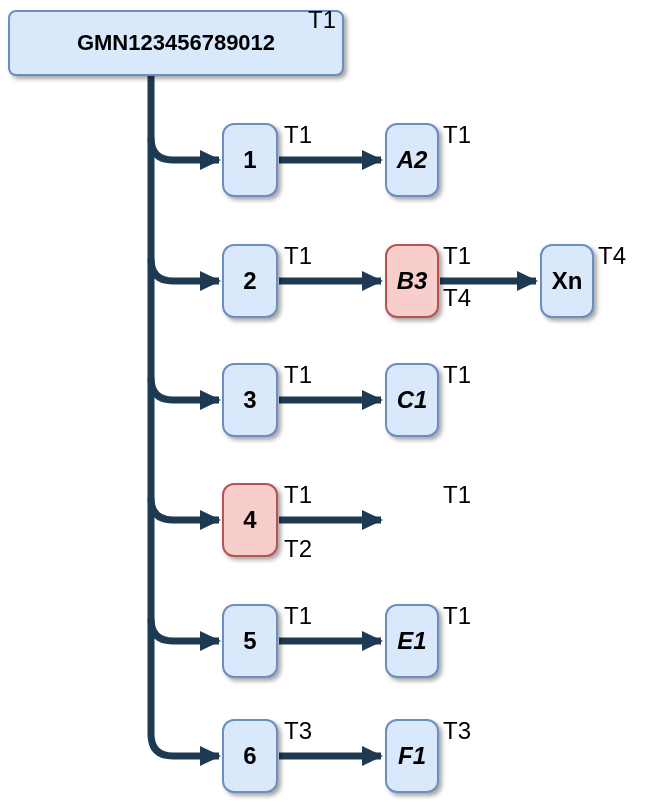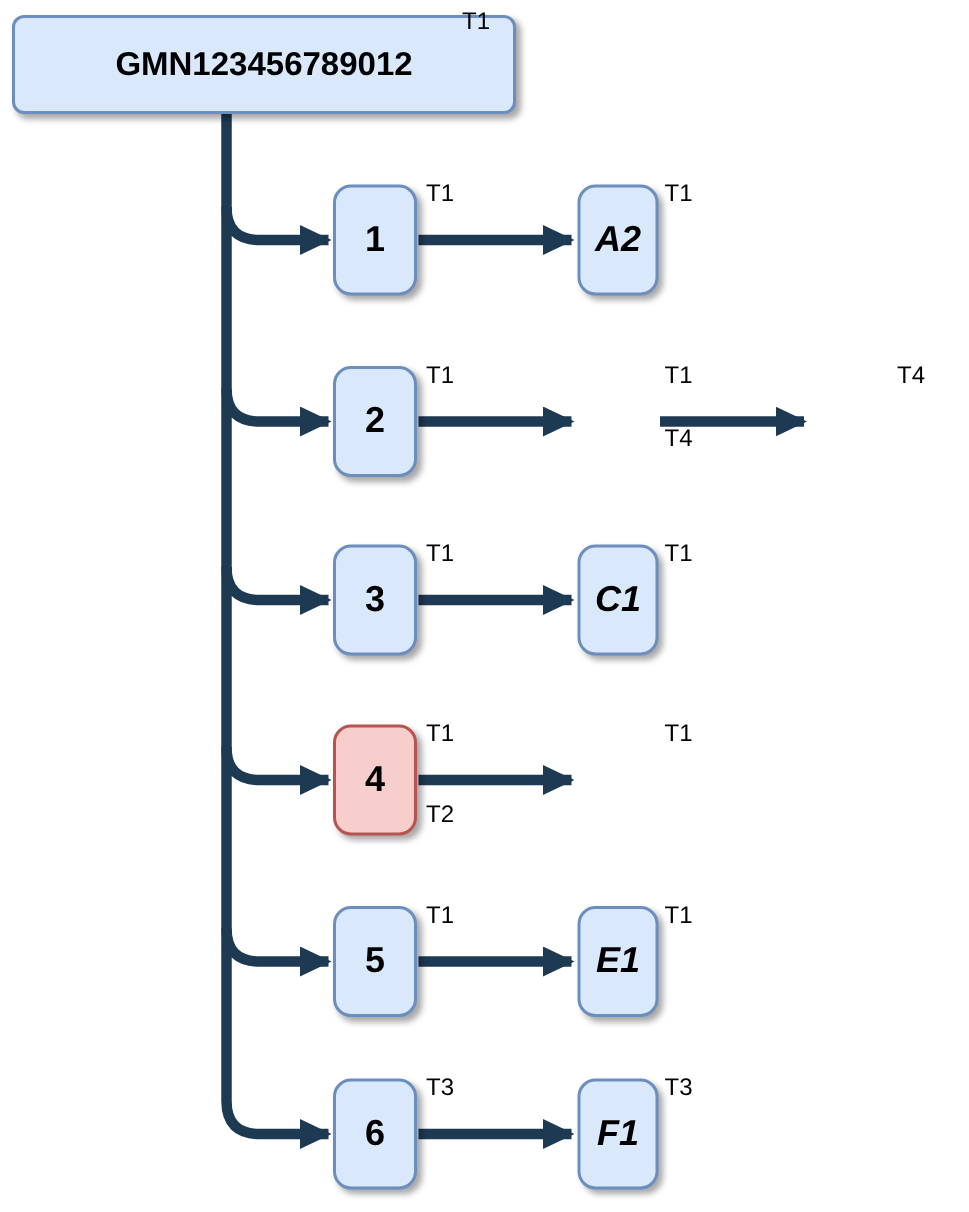--- a/index.html
+++ b/index.html
@@ -12,21 +12,21 @@
     position:absolute; display:flex; align-items:center; justify-content:center;
     font-weight:bold; color:var(--text,#000);
     background:var(--blue-fill,#dae8fc); border:2px solid var(--blue-border,#6c8ebf);
     border-radius:12px; box-shadow:3px 3px 4px rgba(0,0,0,0.35); font-size:24px;
   }
   .node.red { background:var(--red-fill,#f8cecc); border-color:var(--red-border,#b85450); }
   .node.root { left:8px; top:10px; width:336px; height:66px; border-radius:8px; font-size:22px; }
   .nbox { left:222px; width:56px; height:74px; }
   .lbox { left:385px; width:54px; height:74px;font-style:italic; }
   .xbox { left:540px; width:54px; height:74px; }
-  .tag { position:absolute; font-size:16px; color:var(--text,#000); white-space:nowrap; }
+  .tag { position:absolute; font-size:24px; color:var(--text,#000); white-space:nowrap; }
 </style>
 </head>
 <body>
 
 <div class="canvas">
 
   <svg class="wires" width="646" height="808" viewBox="0 0 646 808">
     <defs>
       <marker id="ah" markerUnits="userSpaceOnUse" markerWidth="24" markerHeight="22" refX="19" refY="10" orient="auto">
         <path d="M0,0 L21,10 L0,20 Z"></path>
@@ -50,22 +50,24 @@
   <div class="node root">GMN123456789012</div>
   <div class="tag" style="left:308px; top:6px;">T1</div>
 
   <div class="node nbox" style="top:123px;">1</div>
   <div class="tag" style="left:284px; top:121px;">T1</div>
   <div class="node lbox" style="top:123px;">A2</div>
   <div class="tag" style="left:443px; top:121px;">T1</div>
 
   <div class="node nbox" style="top:244px;">2</div>
   <div class="tag" style="left:284px; top:242px;">T1</div>
+  <div class="node lbox red" style="top:244px;">B3</div>
   <div class="tag" style="left:443px; top:242px;">T1</div>
   <div class="tag" style="left:443px; top:284px;">T4</div>
+  <div class="node xbox" style="top:244px;">Xn</div>
   <div class="tag" style="left:598px; top:242px;">T4</div>
 
   <div class="node nbox" style="top:363px;">3</div>
   <div class="tag" style="left:284px; top:361px;">T1</div>
   <div class="node lbox" style="top:363px;">C1</div>
   <div class="tag" style="left:443px; top:361px;">T1</div>
 
   <div class="node nbox red" style="top:483px;">4</div>
   <div class="tag" style="left:284px; top:481px;">T1</div>
   <div class="tag" style="left:284px; top:535px;">T2</div>

